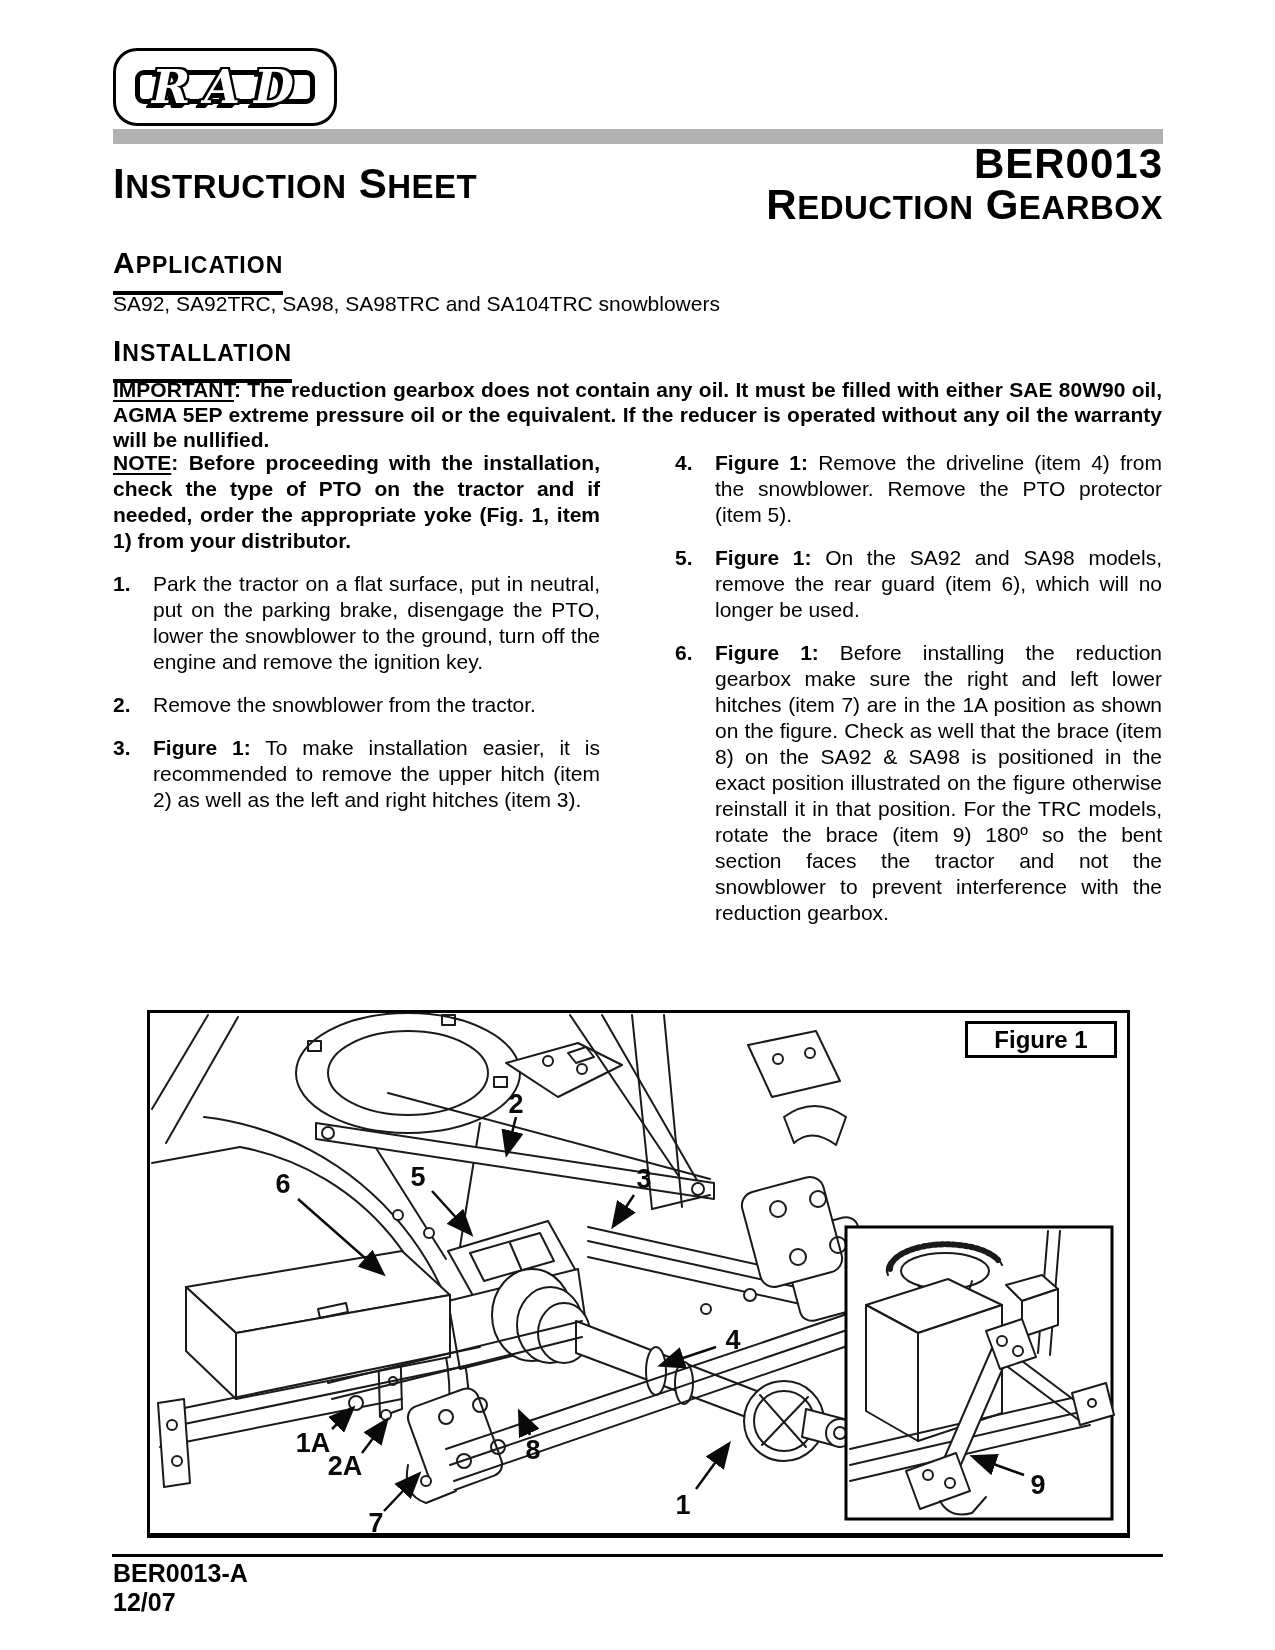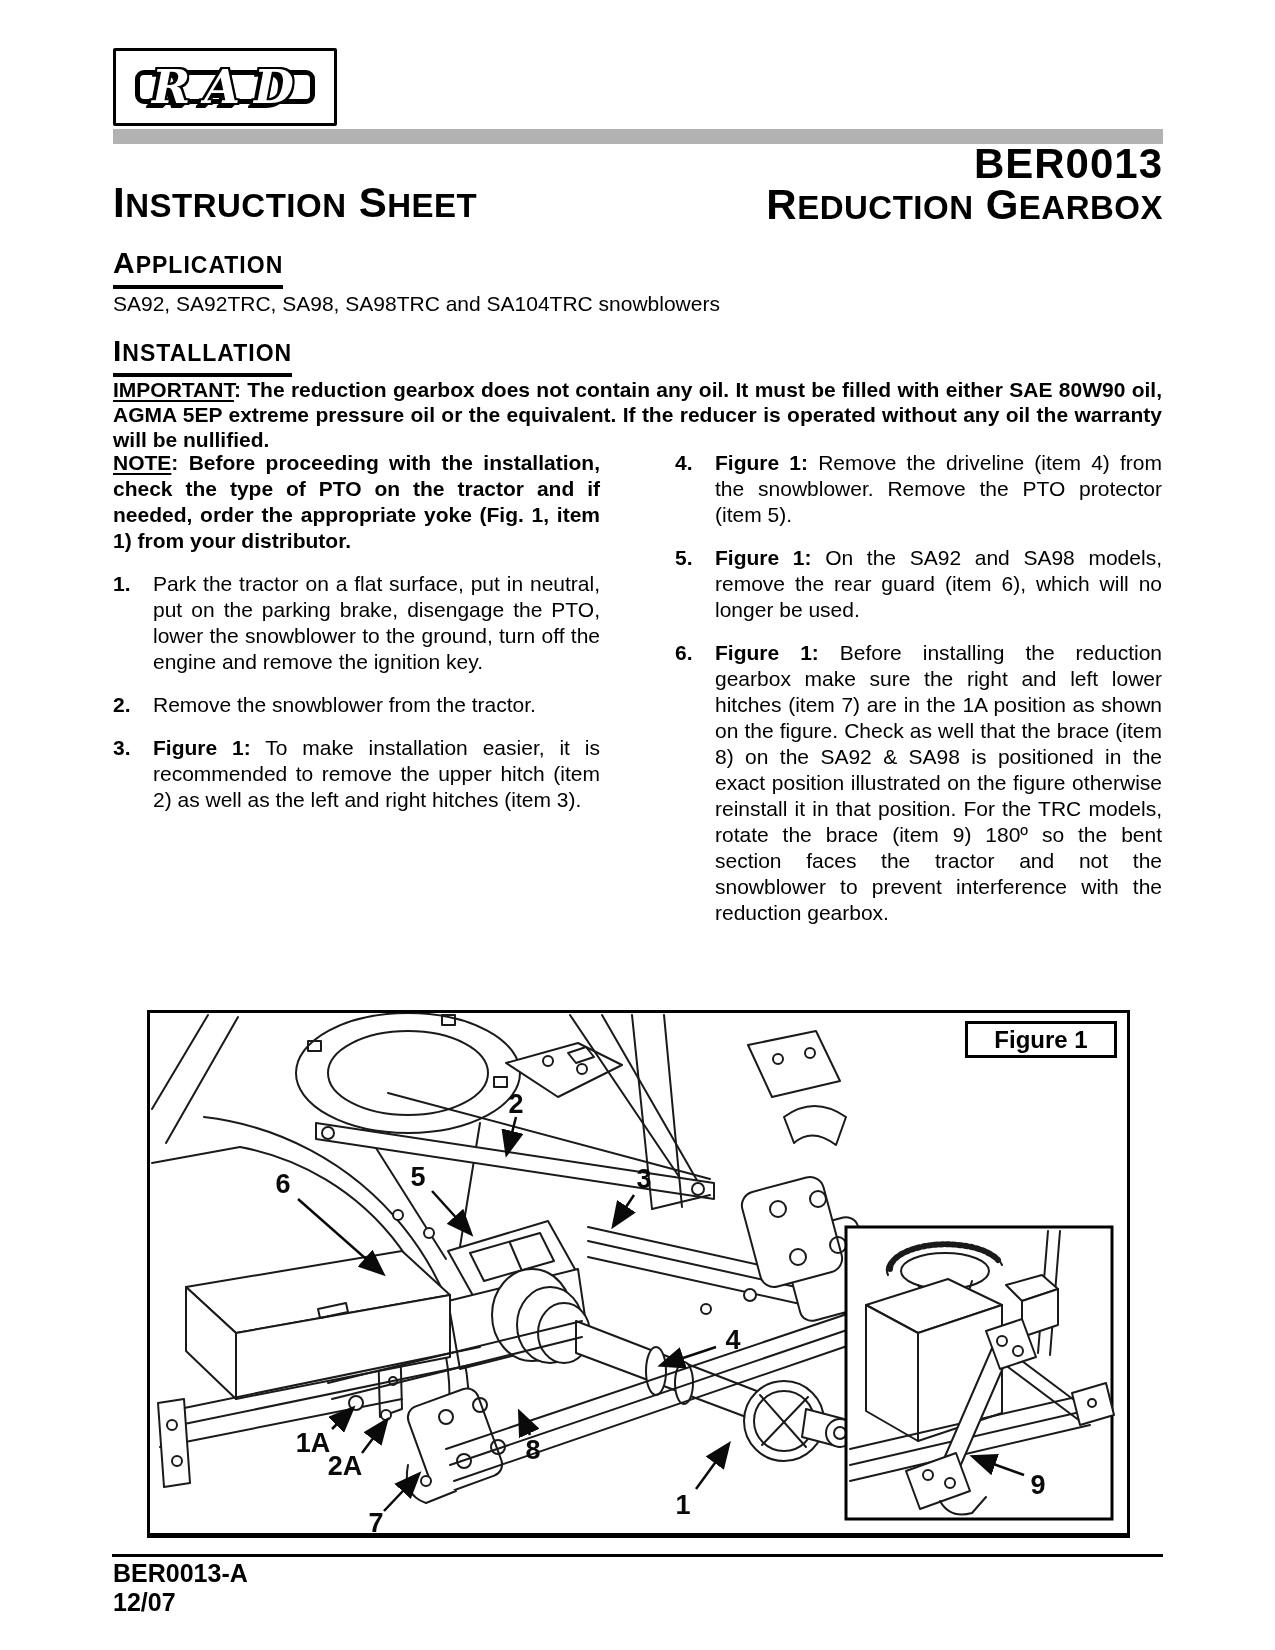--- a/index.html
+++ b/index.html
@@ -1,42 +1,42 @@
 <!DOCTYPE html>
 <html><head>
 <meta charset="utf-8">
 <style>
   html,body{margin:0;padding:0;background:#888;}
   .page{position:relative;width:1275px;height:1650px;background:#ffffff;
         font-family:"Liberation Sans",sans-serif;color:#000;overflow:hidden;margin:0 auto;}
 
   
   .logo-box{position:absolute;left:113px;top:48px;width:224px;height:78px;
-            border:3px solid #000;border-radius:2px;padding:19px;box-sizing:border-box;}
+            border:3px solid #000;border-radius:24px;padding:19px;box-sizing:border-box;}
   .logo-inner{width:100%;height:100%;border:5px solid #000;border-radius:9px;
               box-sizing:border-box;display:flex;align-items:center;justify-content:center;}
   .logo-text{font-family:"DejaVu Serif",serif;font-weight:bold;font-style:italic;
              font-size:46px;letter-spacing:14px;color:#fff;padding-left:10px;
              text-shadow:-2px 0 0 #000,2px 0 0 #000,0 -2px 0 #000,0 2px 0 #000,
                          -2px -2px 0 #000,2px 2px 0 #000,-2px 2px 0 #000,2px -2px 0 #000,
                          -5px 5px 0 #000,-4px 4px 0 #000,-3px 3px 0 #000;}
   .gray-bar{position:absolute;left:113px;top:129px;width:1050px;height:15px;}
 
   .hdr-row{position:absolute;left:113px;top:143px;width:1050px;display:flex;
-           justify-content:space-between;align-items:flex-end;font-weight:bold;}
+           justify-content:space-between;align-items:center;font-weight:bold;}
   .T1{font-size:42px;}
   .T2{font-size:33px;}
   .doc-title{line-height:44px;letter-spacing:.5px;}
   .hdr-right{text-align:right;}
   .doc-code{font-size:42px;line-height:42px;letter-spacing:1px;}
   .doc-subtitle{line-height:40px;letter-spacing:.5px;}
 
   
   .sec-h{position:absolute;left:113px;font-weight:bold;letter-spacing:1px;}
-  .sec-h .inner{display:inline-block;border-bottom:4px solid #000;padding-bottom:5px;}
+  .sec-h .inner{display:inline-block;border-bottom:4px solid #000;padding-bottom:11px;}
   .H1{font-size:30px;}
   .H2{font-size:23px;}
 
   .body-text{position:absolute;left:113px;font-size:21px;}
 
   .para-bold{position:absolute;left:113px;width:1049px;font-size:21px;font-weight:bold;
              line-height:25px;text-align:justify;}
   .ul{text-decoration:underline;text-decoration-thickness:2px;text-underline-offset:3px;}
 
   

